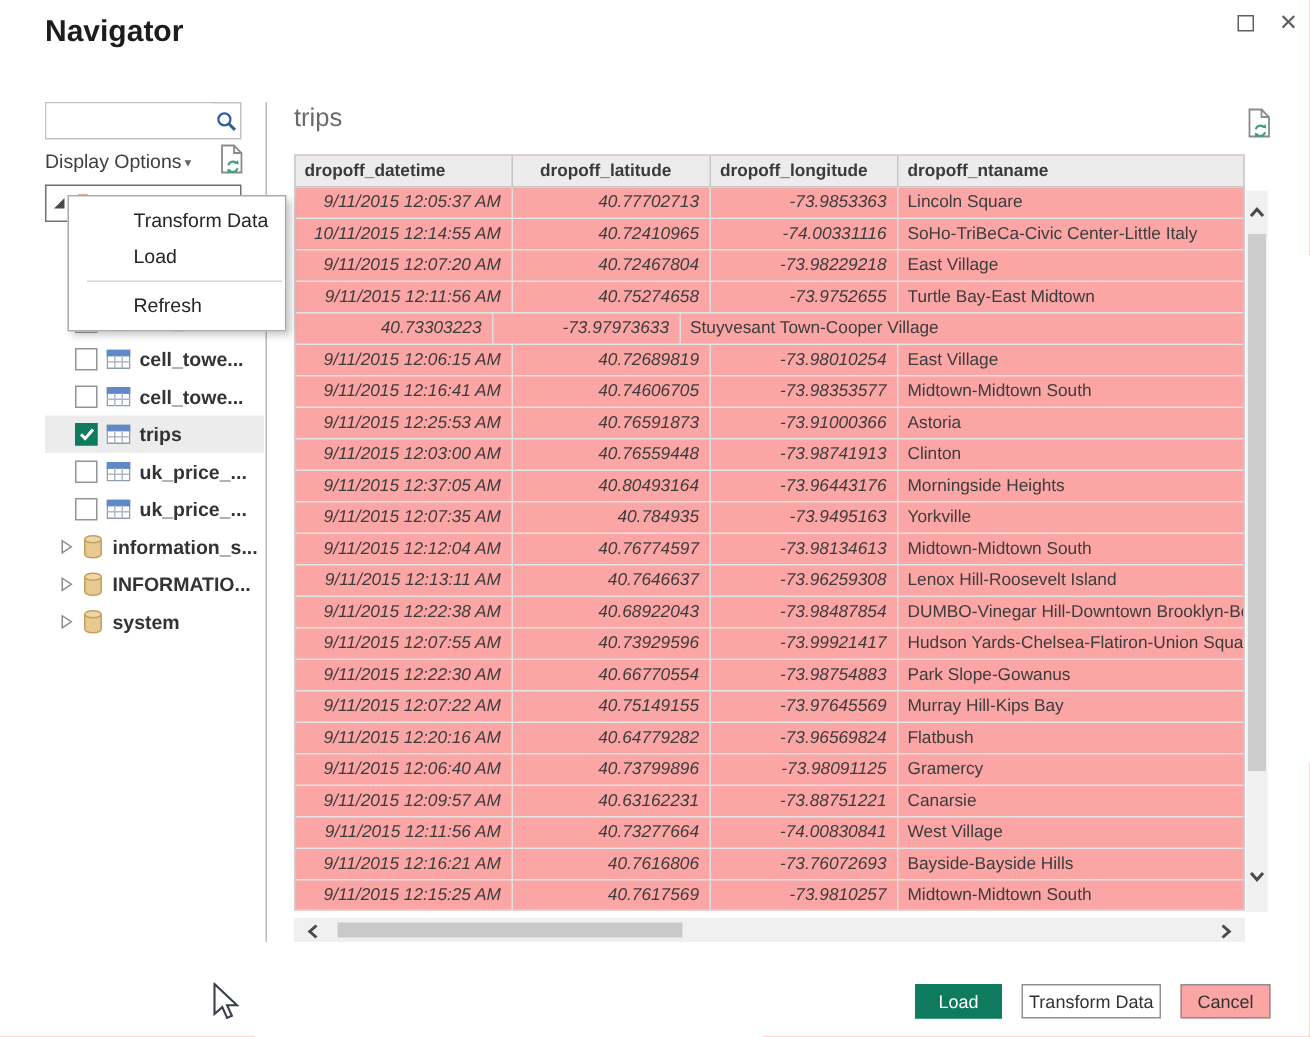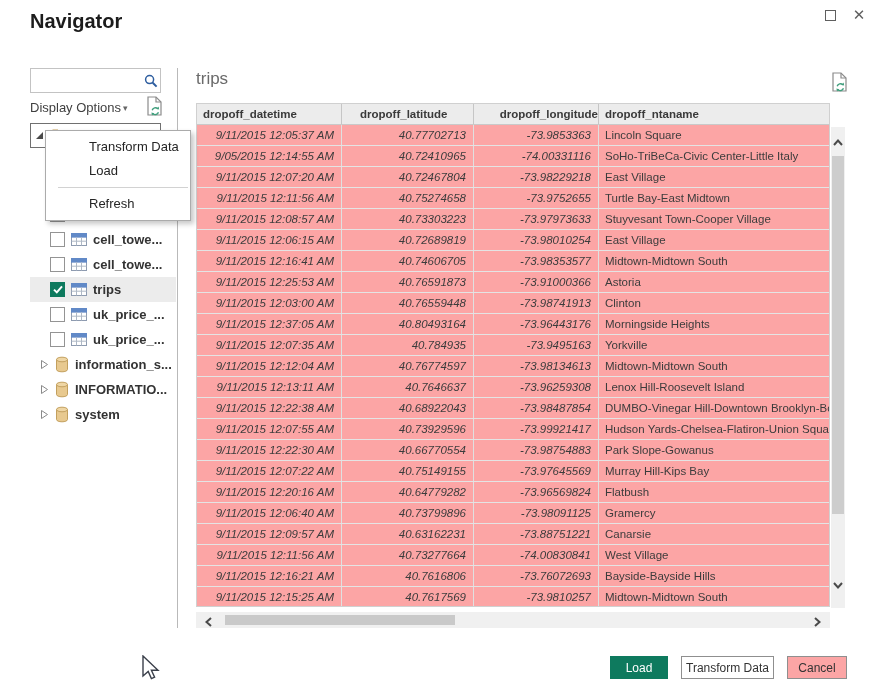--- a/index.html
+++ b/index.html
@@ -52,21 +52,21 @@
   .preview-title { left: 196px; top: 69px; font-size: 17px; color: #6a6a6a; }
   .preview-refresh { left: 831px; top: 72px; }
 
   .grid { left: 196px; top: 103px; width: 634px; height: 504px; border: 1px solid #d0d0d0; background: #fca5a5; overflow: hidden; }
   .g-head { display: flex; height: 21px; background: #ececec; border-bottom: 1px solid #c9c9c9; }
   .g-head .th { font-size: 11.5px; font-weight: bold; color: #3a3a3a; line-height: 20px; padding-left: 6px; border-right: 1px solid #c6c6c6; white-space: nowrap; overflow: hidden; }
   .g-row { display: flex; height: 21px; border-bottom: 1px solid #e4e4e4; }
   .g-row .td { font-size: 11.5px; color: #3c3c3c; line-height: 20px; border-right: 1px solid #e0e0e0; white-space: nowrap; overflow: hidden; }
   .c0 { width: 145px; flex: 0 0 auto; }
   .c1 { width: 120px; flex: 0 0 auto; margin-left: 12px; }
-  .c2 { width: 125px; flex: 0 0 auto; text-align: right; }
+  .c2 { width: 125px; flex: 0 0 auto; }
   .c3 { flex: 1 1 auto; border-right: none !important; }
   .td.num { font-style: italic; text-align: right; padding-right: 7px; }
   .td.name { padding-left: 6px; }
 
   
   .vscroll { left: 831px; top: 127px; width: 14px; height: 481px; background: #f0f0f0; }
   .vscroll .thumb { position: absolute; left: 1px; top: 29px; width: 12px; height: 358px; background: #cdcdcd; }
   .vscroll .arr-up { position: absolute; top: 6px; left: 1px; }
   .vscroll .arr-dn { position: absolute; bottom: 14px; left: 1px; }
 
@@ -286,39 +286,38 @@
       <div class="th c3">dropoff_ntaname</div>
     </div>
   <div id="g-body">
       <div class="g-row">
         <div class="td c0 num">9/11/2015 12:05:37 AM</div>
         <div class="td c1 num">40.77702713</div>
         <div class="td c2 num">-73.9853363</div>
         <div class="td c3 name">Lincoln Square</div>
       </div>
       <div class="g-row">
-        <div class="td c0 num">9/05/2015 12:14:55 AM</div>
+        <div class="td c0 num">10/11/2015 12:14:55 AM</div>
         <div class="td c1 num">40.72410965</div>
         <div class="td c2 num">-74.00331116</div>
         <div class="td c3 name">SoHo-TriBeCa-Civic Center-Little Italy</div>
       </div>
       <div class="g-row">
         <div class="td c0 num">9/11/2015 12:07:20 AM</div>
         <div class="td c1 num">40.72467804</div>
         <div class="td c2 num">-73.98229218</div>
         <div class="td c3 name">East Village</div>
       </div>
       <div class="g-row">
         <div class="td c0 num">9/11/2015 12:11:56 AM</div>
         <div class="td c1 num">40.75274658</div>
         <div class="td c2 num">-73.9752655</div>
         <div class="td c3 name">Turtle Bay-East Midtown</div>
       </div>
       <div class="g-row">
-        <div class="td c0 num">9/11/2015 12:08:57 AM</div>
         <div class="td c1 num">40.73303223</div>
         <div class="td c2 num">-73.97973633</div>
         <div class="td c3 name">Stuyvesant Town-Cooper Village</div>
       </div>
       <div class="g-row">
         <div class="td c0 num">9/11/2015 12:06:15 AM</div>
         <div class="td c1 num">40.72689819</div>
         <div class="td c2 num">-73.98010254</div>
         <div class="td c3 name">East Village</div>
       </div>

